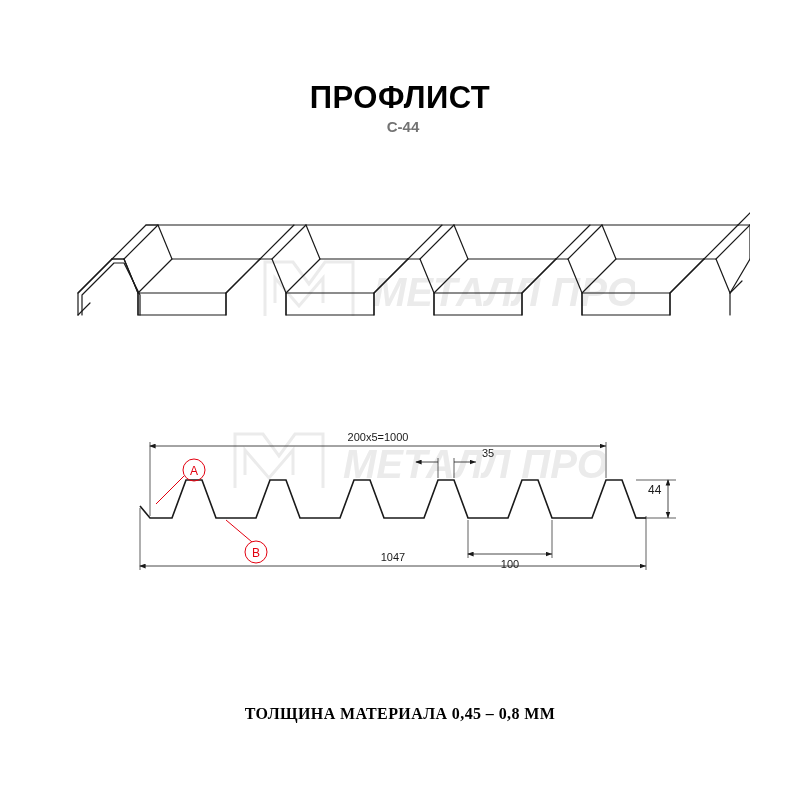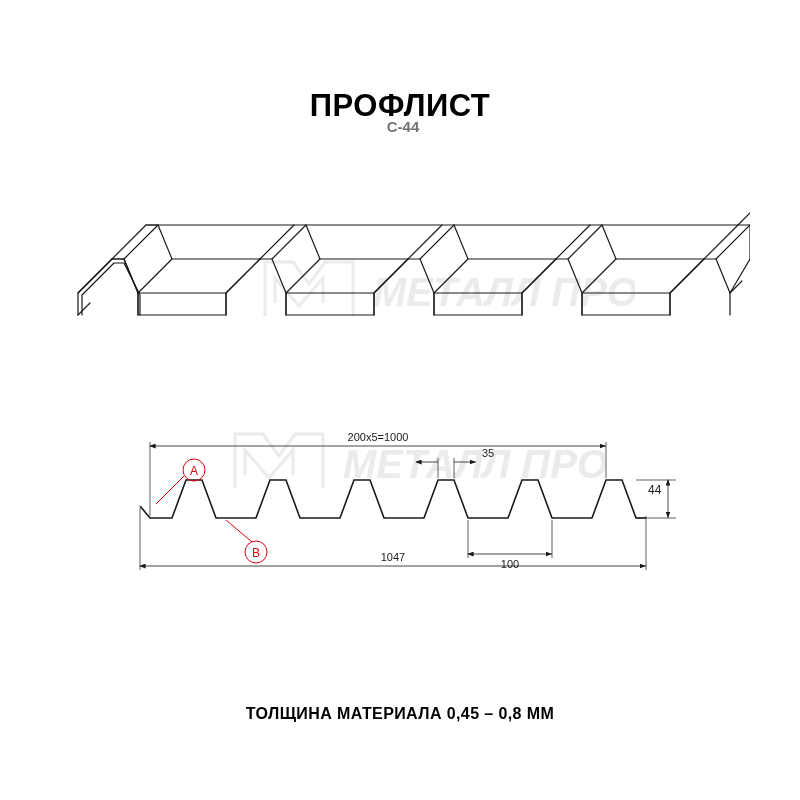--- a/index.html
+++ b/index.html
@@ -15,21 +15,21 @@
     position: relative;
     overflow: hidden;
   }
   .page {
     position: relative;
     width: 800px;
     height: 800px;
   }
   .title {
     position: absolute;
-    top: 88px;
+    top: 80px;
     left: 0;
     width: 800px;
     text-align: center;
     font-size: 31px;
     font-weight: bold;
     letter-spacing: 0.5px;
     color: #000000;
   }
   .subtitle {
     position: absolute;
@@ -44,20 +44,21 @@
   .footer {
     position: absolute;
     top: 705px;
     left: 0;
     width: 800px;
     text-align: center;
     font-size: 16px;
     font-weight: bold;
     letter-spacing: 0.4px;
     color: #000000;
+    font-family: Liberation Serif, serif;
   }
   .iso-wrap {
     position: absolute;
     top: 175px;
     left: 60px;
     width: 690px;
     height: 190px;
   }
   .section-wrap {
     position: absolute;

